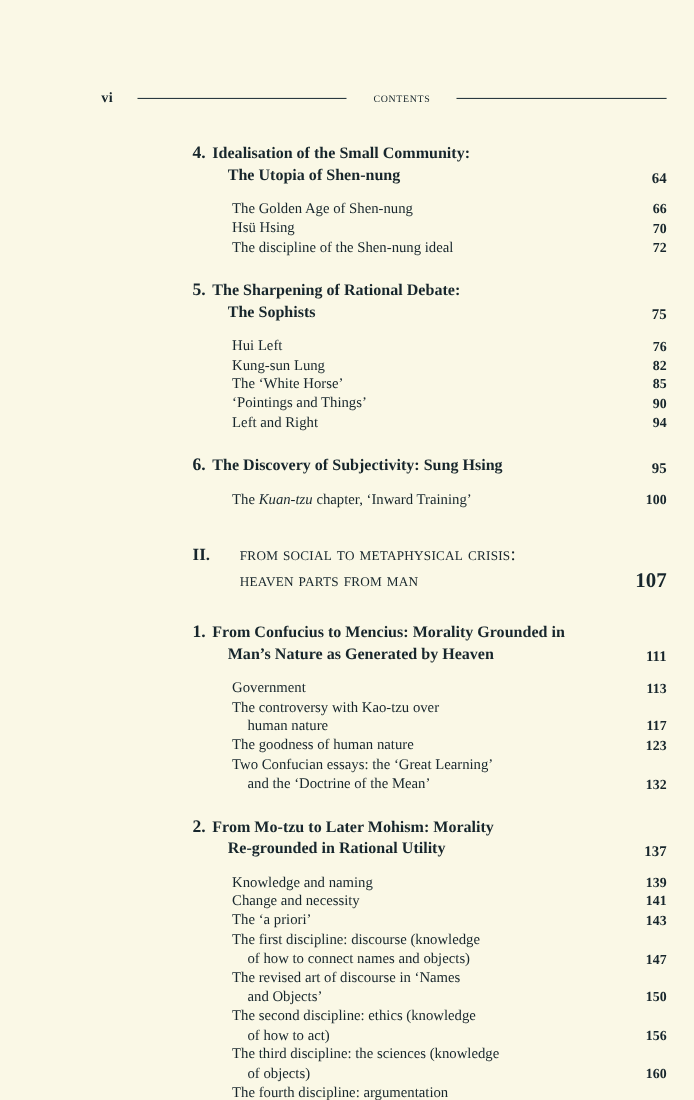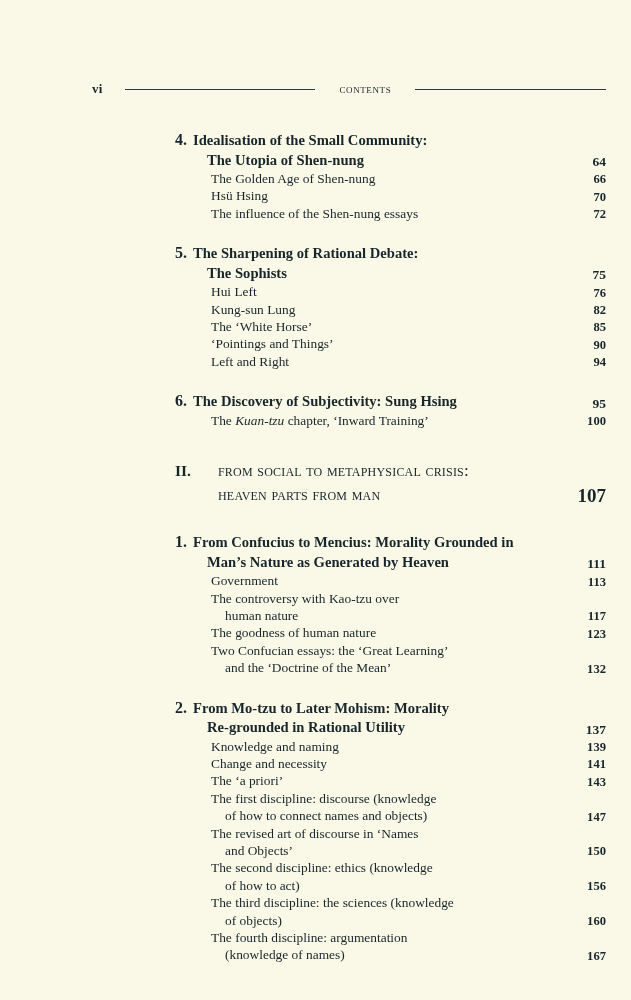--- a/index.html
+++ b/index.html
@@ -123,21 +123,21 @@
     line-height: 24px;
     letter-spacing: 0.2px;
   }
   .part .pg {
     font-weight: bold;
     font-size: 19px;
   }
 
   
   .subs {
-    margin-top: 0;
+    margin-top: 11px;
   }
   .sub {
     display: flex;
     align-items: baseline;
     width: 100%;
   }
   .sub .body-col {
     font-size: 13.4px;
     line-height: 17.4px;
     padding-left: 18px;
@@ -192,21 +192,21 @@
         <div class="sub">
           <div class="sub-spacer"></div>
           <div class="body-col">
             <div>Hsü Hsing</div>
           </div>
           <div class="pg pg-bot">70</div>
         </div>
         <div class="sub">
           <div class="sub-spacer"></div>
           <div class="body-col">
-            <div>The influence of the Shen-nung essays</div>
+            <div>The discipline of the Shen-nung ideal</div>
           </div>
           <div class="pg pg-bot">72</div>
         </div>
       </div>
     </div>
     <div class="group">
       <div class="row chapter">
         <div class="num">5.</div>
         <div class="body-col">
           <div>The Sharpening of Rational Debate:</div>

